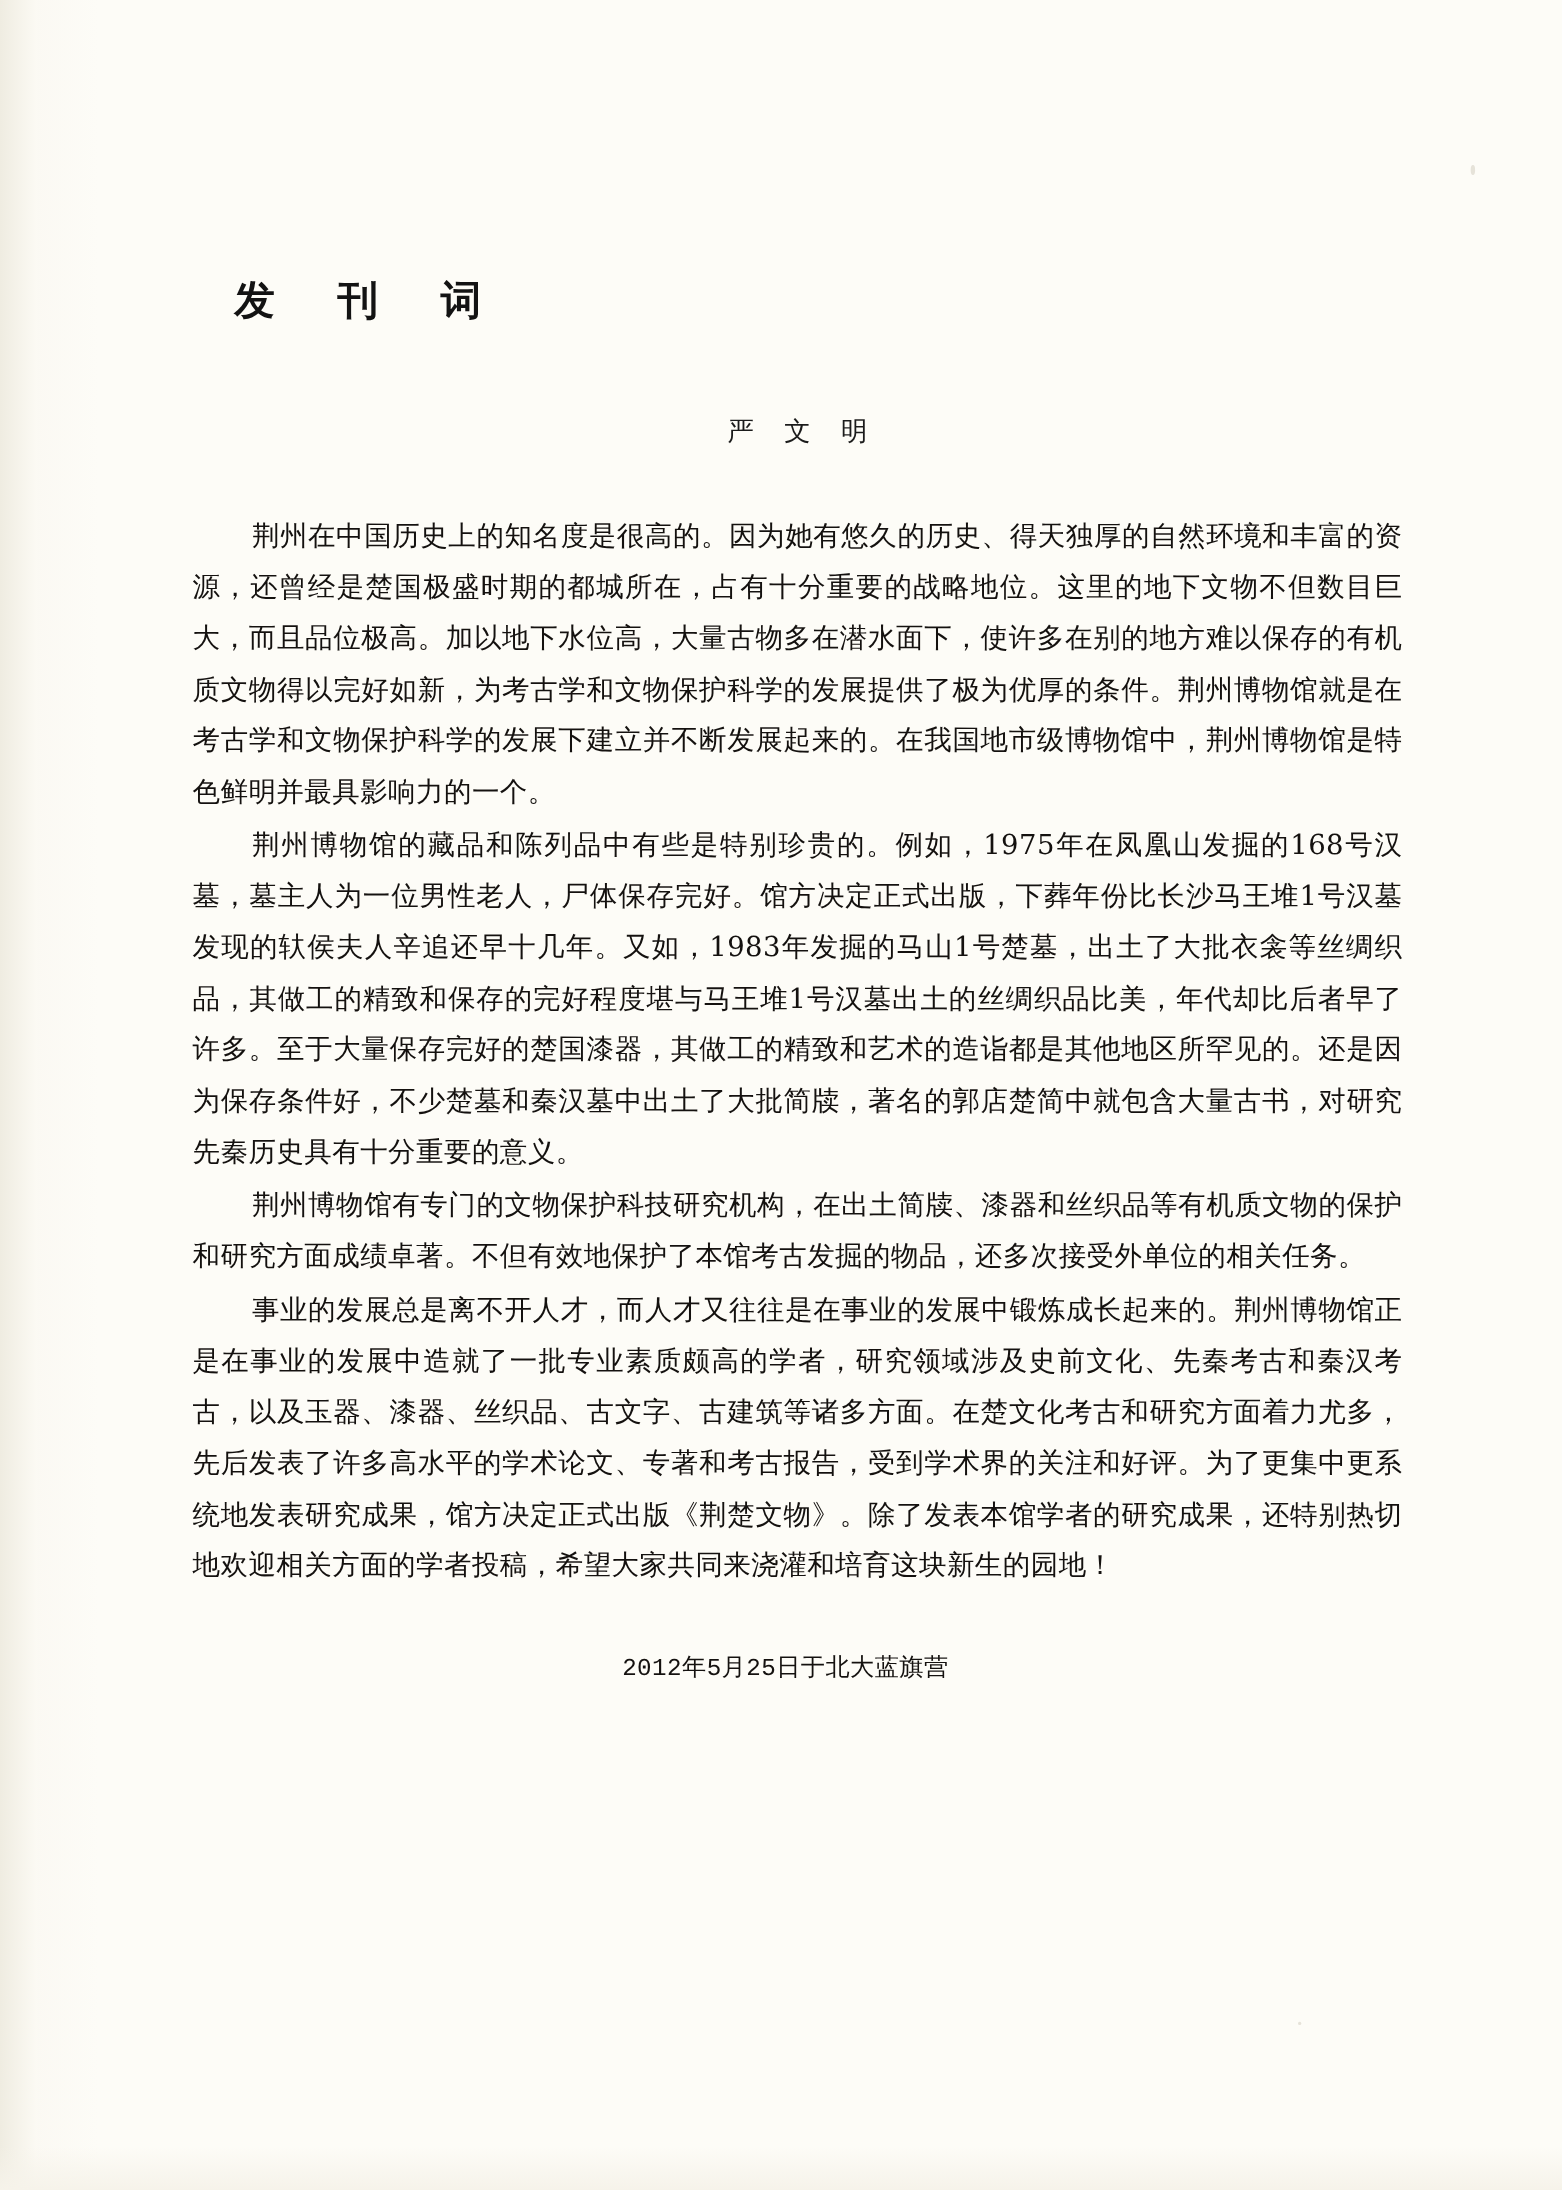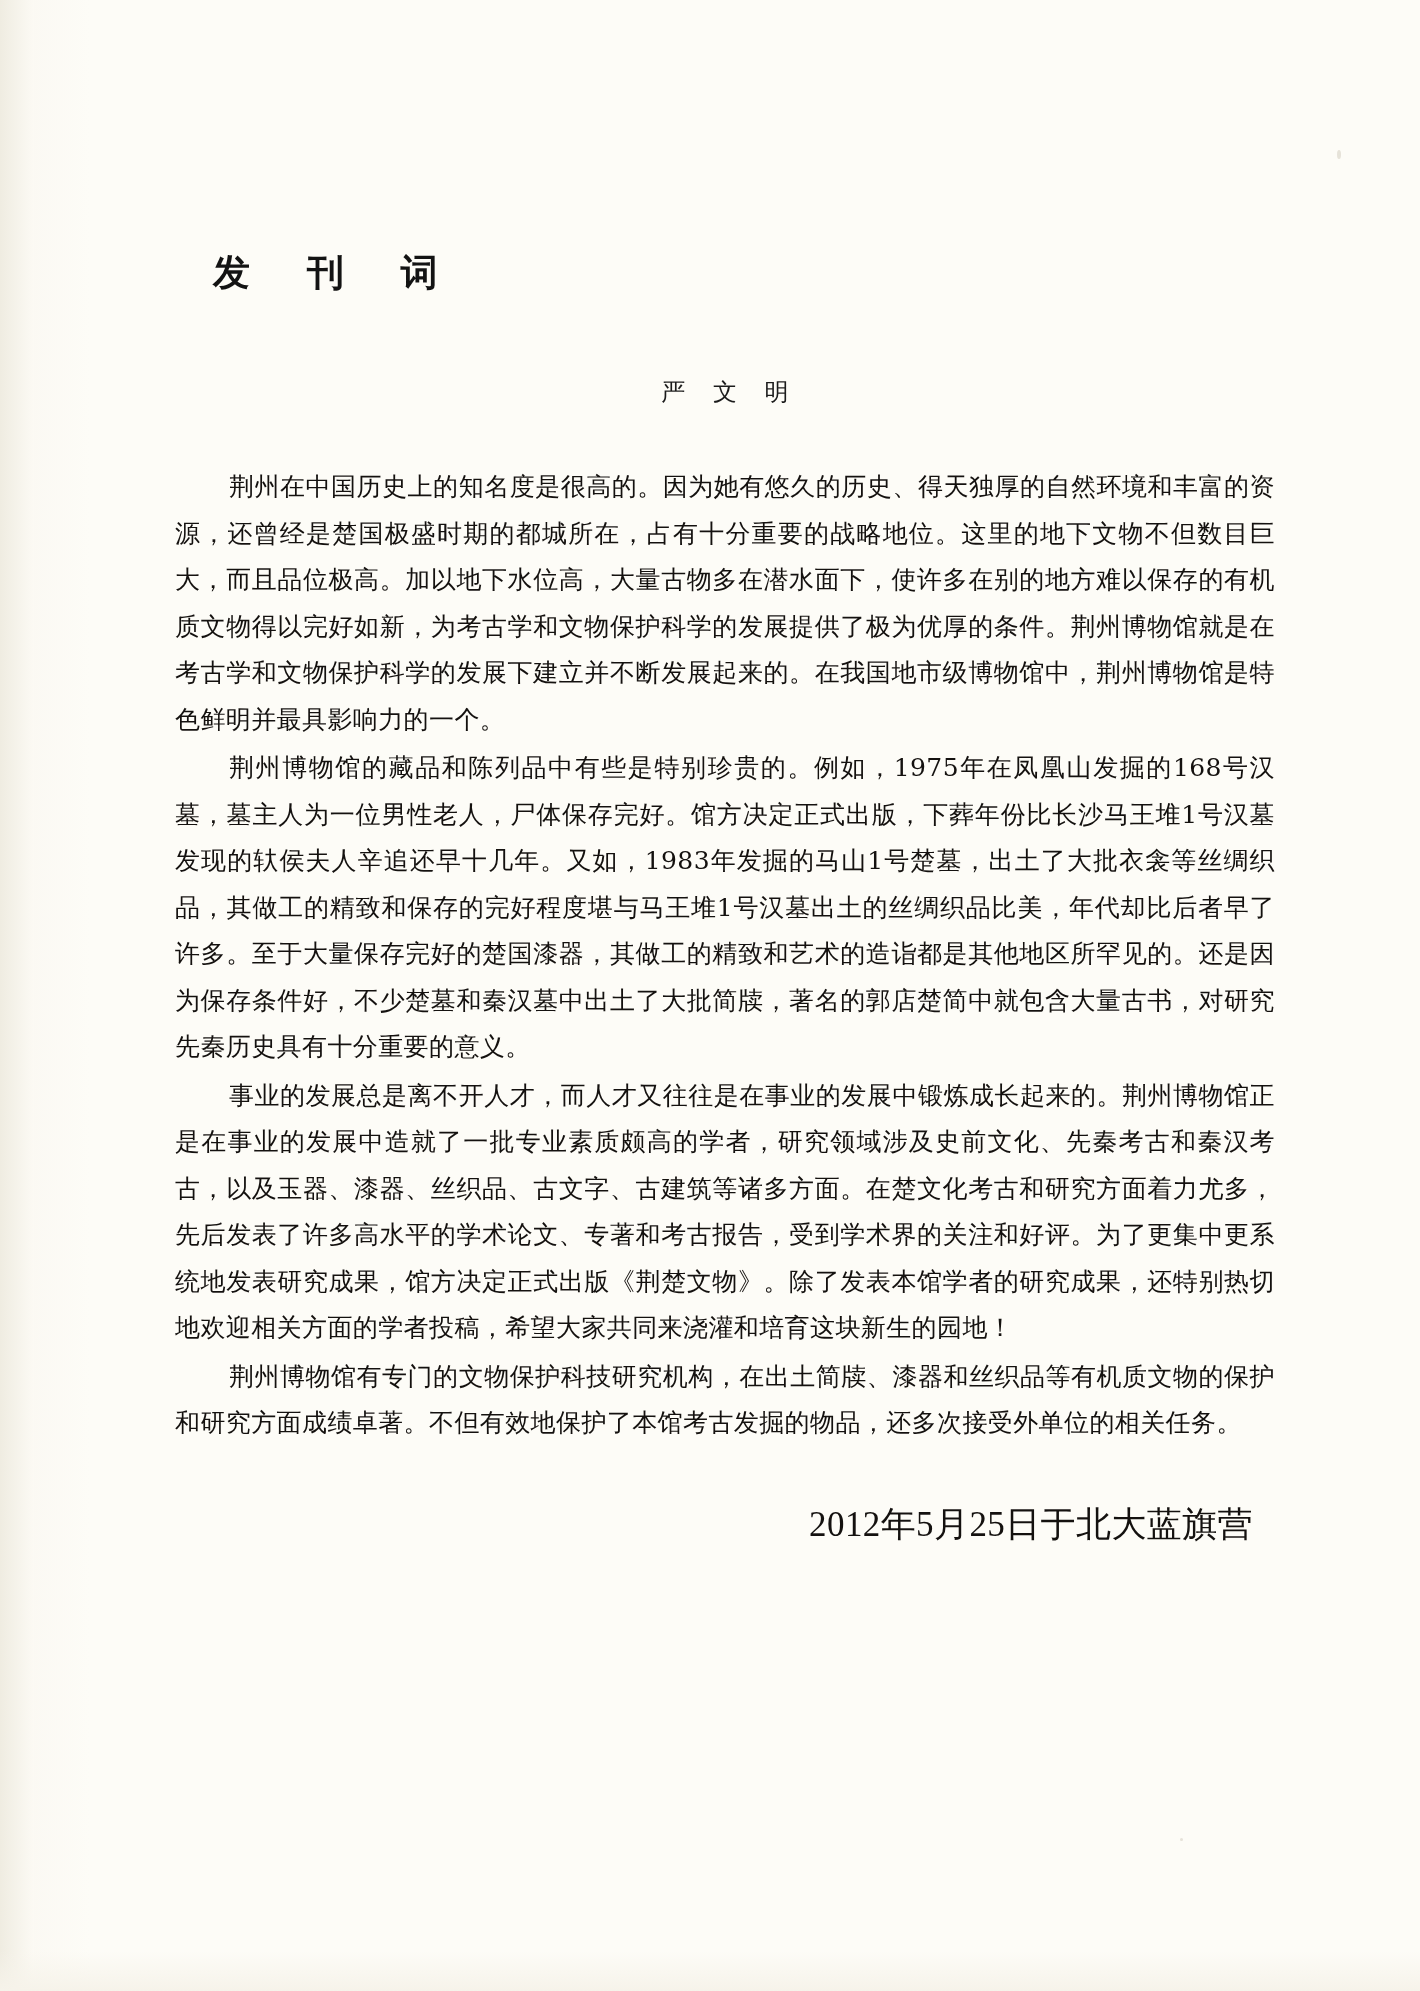--- a/index.html
+++ b/index.html
@@ -79,25 +79,25 @@
     text-align: justify;
     text-justify: inter-character;
     text-indent: 54px;
     color: #14110f;
     font-family: "DejaVu Serif", "Liberation Serif", serif;
     letter-spacing: 0.4px;
   }
   .signature {
     margin: 0;
     padding-top: 52px;
-    text-align: right;
+    text-align: center;
     padding-right: 22px;
-    font-size: 35px;
+    font-size: 22px;
     color: #14110f;
-    font-family: Liberation Serif, serif;
+    font-family: Liberation Mono, monospace;
     letter-spacing: 0.4px;
   }
 </style>
 </head>
 <body>
 
 <div class="page">
 
   <div class="paper-edge-left"></div>
   <div class="paper-edge-bottom"></div>
@@ -107,20 +107,20 @@
 
   <div class="content">
 
     <h1 class="doc-title">发 刊 词</h1>
 
     <div class="author">严 文 明</div>
 
     <div class="body-text">
       <p class="para">荆州在中国历史上的知名度是很高的。因为她有悠久的历史、得天独厚的自然环境和丰富的资源，还曾经是楚国极盛时期的都城所在，占有十分重要的战略地位。这里的地下文物不但数目巨大，而且品位极高。加以地下水位高，大量古物多在潜水面下，使许多在别的地方难以保存的有机质文物得以完好如新，为考古学和文物保护科学的发展提供了极为优厚的条件。荆州博物馆就是在考古学和文物保护科学的发展下建立并不断发展起来的。在我国地市级博物馆中，荆州博物馆是特色鲜明并最具影响力的一个。</p>
       <p class="para">荆州博物馆的藏品和陈列品中有些是特别珍贵的。例如，1975年在凤凰山发掘的168号汉墓，墓主人为一位男性老人，尸体保存完好。馆方决定正式出版，下葬年份比长沙马王堆1号汉墓发现的轪侯夫人辛追还早十几年。又如，1983年发掘的马山1号楚墓，出土了大批衣衾等丝绸织品，其做工的精致和保存的完好程度堪与马王堆1号汉墓出土的丝绸织品比美，年代却比后者早了许多。至于大量保存完好的楚国漆器，其做工的精致和艺术的造诣都是其他地区所罕见的。还是因为保存条件好，不少楚墓和秦汉墓中出土了大批简牍，著名的郭店楚简中就包含大量古书，对研究先秦历史具有十分重要的意义。</p>
+      <p class="para">荆州博物馆有专门的文物保护科技研究机构，在出土简牍、漆器和丝织品等有机质文物的保护和研究方面成绩卓著。不但有效地保护了本馆考古发掘的物品，还多次接受外单位的相关任务。</p>
       <p class="para">事业的发展总是离不开人才，而人才又往往是在事业的发展中锻炼成长起来的。荆州博物馆正是在事业的发展中造就了一批专业素质颇高的学者，研究领域涉及史前文化、先秦考古和秦汉考古，以及玉器、漆器、丝织品、古文字、古建筑等诸多方面。在楚文化考古和研究方面着力尤多，先后发表了许多高水平的学术论文、专著和考古报告，受到学术界的关注和好评。为了更集中更系统地发表研究成果，馆方决定正式出版《荆楚文物》。除了发表本馆学者的研究成果，还特别热切地欢迎相关方面的学者投稿，希望大家共同来浇灌和培育这块新生的园地！</p>
-      <p class="para">荆州博物馆有专门的文物保护科技研究机构，在出土简牍、漆器和丝织品等有机质文物的保护和研究方面成绩卓著。不但有效地保护了本馆考古发掘的物品，还多次接受外单位的相关任务。</p>
     </div>
 
     <div class="signature">2012年5月25日于北大蓝旗营</div>
 
   </div>
 </div>
 
 </body></html>

